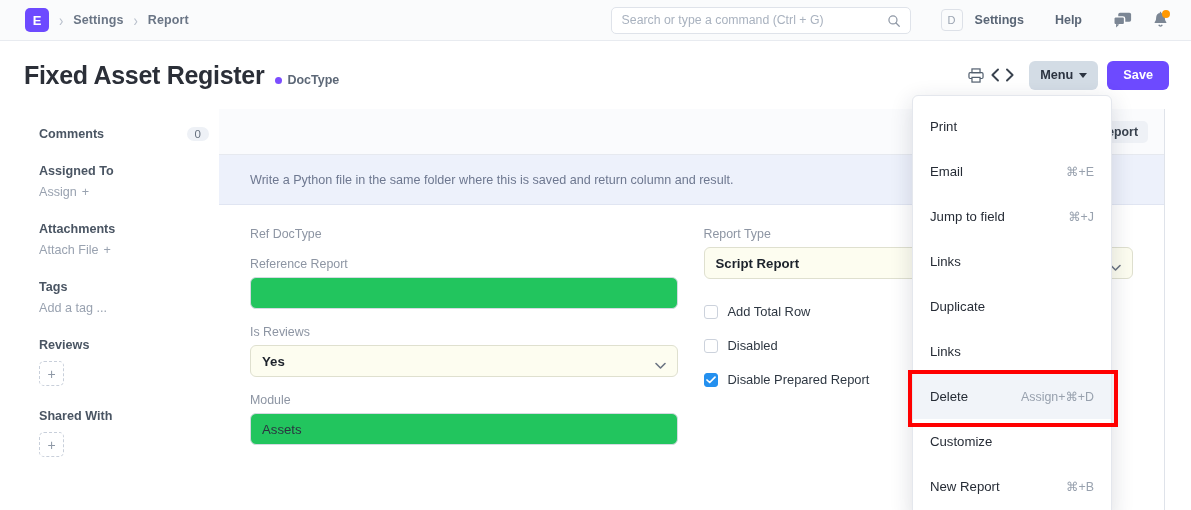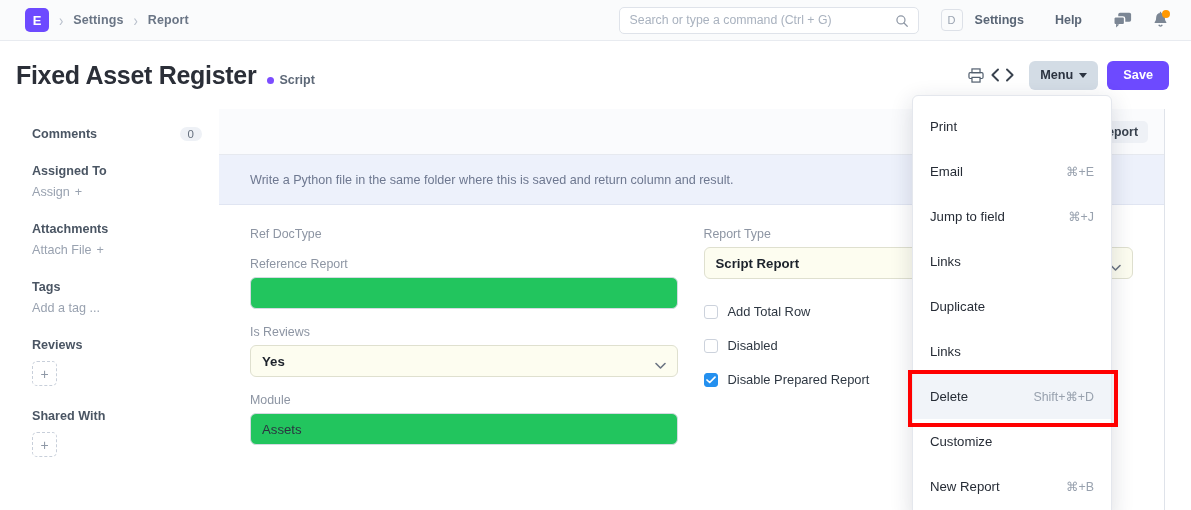--- a/index.html
+++ b/index.html
@@ -41,21 +41,21 @@
     padding-right: 22px; gap: 0;
   }
   .searchbox {
     position: relative;
     width: 300px; height: 27px;
     background: #fff;
     border: 1px solid #dfe3ea;
     border-radius: 5px;
     display: flex; align-items: center;
     padding: 0 10px;
-    margin-right: 22px;
+    margin-right: 30px;
   }
   .searchbox input {
     border: none; outline: none; width: 100%;
     font-size: 12.3px; color: #6a7585;
     font-family: "Liberation Sans", sans-serif;
     background: transparent;
   }
   .searchbox input::placeholder { color: #a9b2bf; }
   .search-ic { position: absolute; right: 9px; top: 6px; }
   .avatar-box {
@@ -79,21 +79,21 @@
     width: 8px; height: 8px; border-radius: 50%; background: #ff9800;
   }
 
   
   .page-head {
     position: absolute; top: 41px; left: 0;
     width: 1191px; height: 68px;
     background: #fff;
     display: flex; align-items: center;
   }
-  .title-wrap { display: flex; align-items: baseline; padding-left: 16px; }
+  .title-wrap { display: flex; align-items: baseline; padding-left: 24px; }
   .page-title {
     font-size: 25px; font-weight: bold; color: #2b2f38; letter-spacing: -0.3px;
   }
   .status-wrap { display: flex; align-items: center; margin-left: 11px; }
   .status-dot {
     width: 7px; height: 7px; border-radius: 50%;
     background: #7c4dff; margin-right: 5px;
   }
   .status-text { font-size: 12.5px; font-weight: bold; color: #5d6877; }
   .head-actions {
@@ -129,21 +129,21 @@
     margin-left: 9px; font-family: "Liberation Sans", sans-serif; cursor: pointer;
   }
 
   
   .body-area {
     position: absolute; top: 109px; left: 0;
     width: 1191px; height: 401px;
     background: #fff;
   }
   .sidebar {
-    position: absolute; left: 8px; top: 0;
+    position: absolute; left: 15px; top: 0;
     width: 219px; height: 401px;
     border-right: 1px solid #e6e9ef;
     padding: 18px 24px 0 24px;
   }
   .sb-row { display: flex; align-items: center; justify-content: space-between; }
   .sb-head {
     font-size: 12.6px; font-weight: bold; color: #4b5costs;
     color: #4a5563;
   }
   .sb-count {
@@ -311,21 +311,21 @@
       <span class="bell-dot"></span>
     </div>
   </div>
 </div>
 
 <div class="page-head">
   <div class="title-wrap">
     <div class="page-title">Fixed Asset Register</div>
     <div class="status-wrap">
       <span class="status-dot"></span>
-      <span class="status-text">Script</span>
+      <span class="status-text">DocType</span>
     </div>
   </div>
 
   <div class="head-actions">
     <div class="icon-btn">
       <svg width="16" height="15" viewBox="0 0 17 16" fill="none">
         <rect x="4.2" y="1" width="8.6" height="4" stroke="#53606f" stroke-width="1.3" fill="none"></rect>
         <rect x="1" y="5" width="15" height="6.2" rx="1.3" stroke="#53606f" stroke-width="1.3" fill="none"></rect>
         <rect x="4.2" y="10" width="8.6" height="5" stroke="#53606f" stroke-width="1.3" fill="#fff"></rect>
       </svg>
@@ -497,21 +497,21 @@
     <span class="menu-shortcut"></span>
   </div>
   <div class="menu-item">
     <span>Links</span>
     <span class="menu-shortcut"></span>
   </div>
 
   <div class="menu-item-wrap">
     <div class="menu-item active">
       <span>Delete</span>
-      <span class="menu-shortcut">Shift+⌘+D</span>
+      <span class="menu-shortcut">Assign+⌘+D</span>
     </div>
     <div class="highlight-box"></div>
   </div>
 
   <div class="menu-item">
     <span>Customize</span>
     <span class="menu-shortcut"></span>
   </div>
   <div class="menu-item">
     <span>New Report</span>

